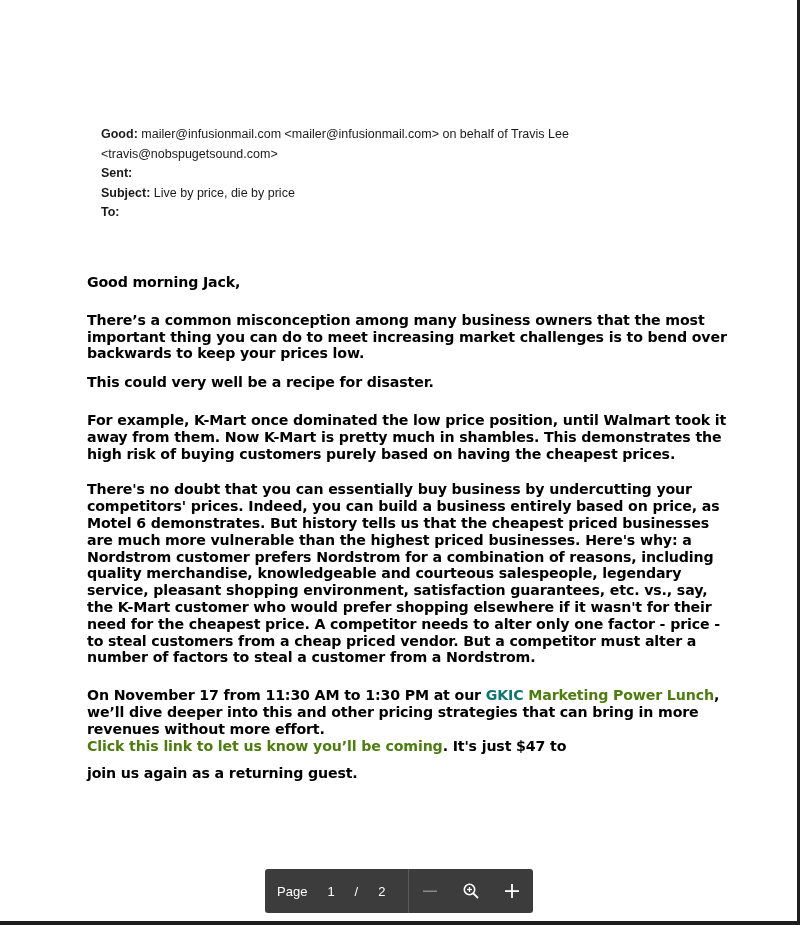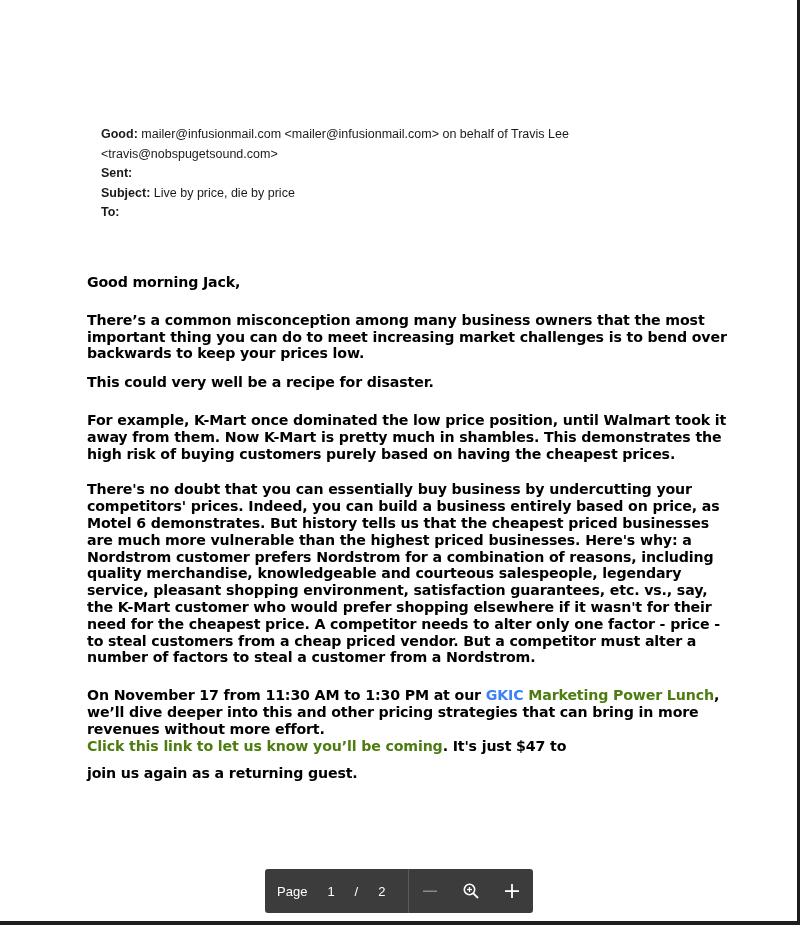--- a/index.html
+++ b/index.html
@@ -31,21 +31,21 @@
     }
     .body p { margin: 0 0 17px 0; }
     .body .p-greet { margin-bottom: 21px; }
     .body .p1 { margin-bottom: 12px; }
     .body .p2 { margin-bottom: 21px; }
     .body .p3 { margin-bottom: 19px; }
     .body .p4 { margin-bottom: 21px; }
     .body .p5 { margin-bottom: 0; }
     .body .p6 { margin-top: 11px; }
     .lnk { color: #4d7c0f; margin-top: 12px; }
-    .lnk-u { color: #3b82f6; }
+    .lnk-u { color: #0f766e; }
     .toolbar {
       position: absolute; left: 265px; top: 869px;
       width: 268px; height: 44px;
       background: #3c3c3c; border-radius: 3px;
       display: flex; 
       font-family: "Liberation Sans", sans-serif;
       color: #ffffff; font-size: 13px;
     }
     .tb-page { display: flex; align-items: center; width: 143px; height: 100%; padding-left: 12px; box-sizing: border-box; }
     .tb-page span { display: inline-block; }

